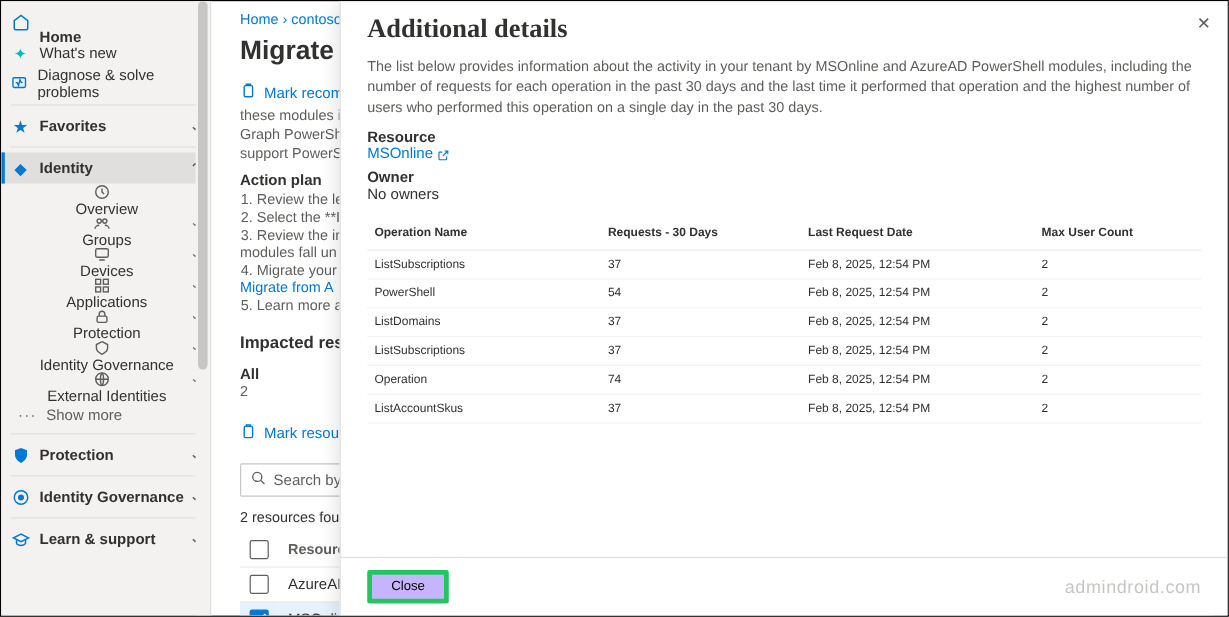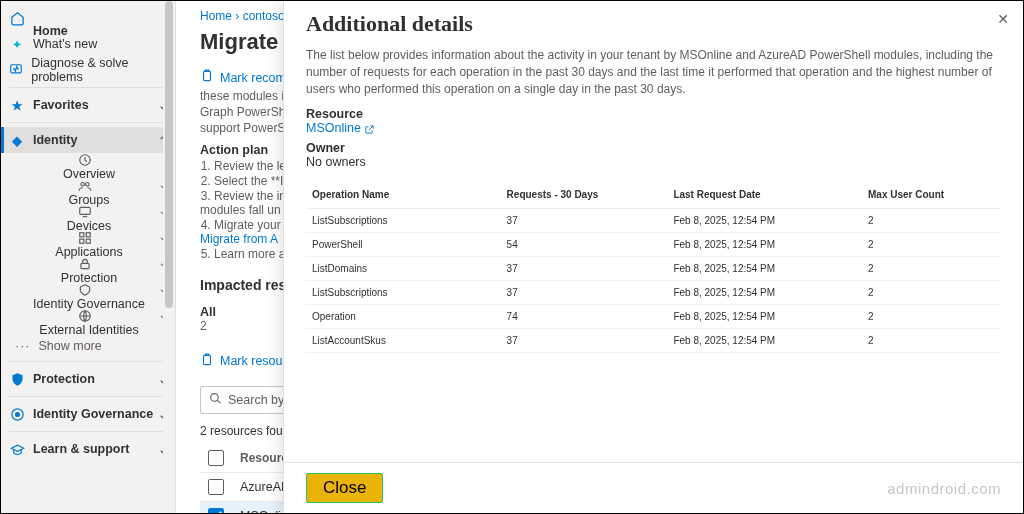--- a/index.html
+++ b/index.html
@@ -250,24 +250,24 @@
     border-bottom: 1px solid #f3f2f1;
   }
   .panel-footer {
     border-top: 1px solid #e1dfdd;
     padding: 10px 22px;
     display: flex;
     align-items: center;
     justify-content: space-between;
   }
   .close-btn {
-    border: 1px solid #22c55e;
-    background: #eab308;
+    border: 4px solid #22c55e;
+    background: #c4b5fd;
     padding: 4px 16px;
-    font-size: 17px;
+    font-size: 11px;
     cursor: pointer;
     border-radius: 2px;
   }
   .watermark {
     color: #c8c6c4;
     font-size: 15px;
     letter-spacing: 0.5px;
   }
 </style>
 </head>

